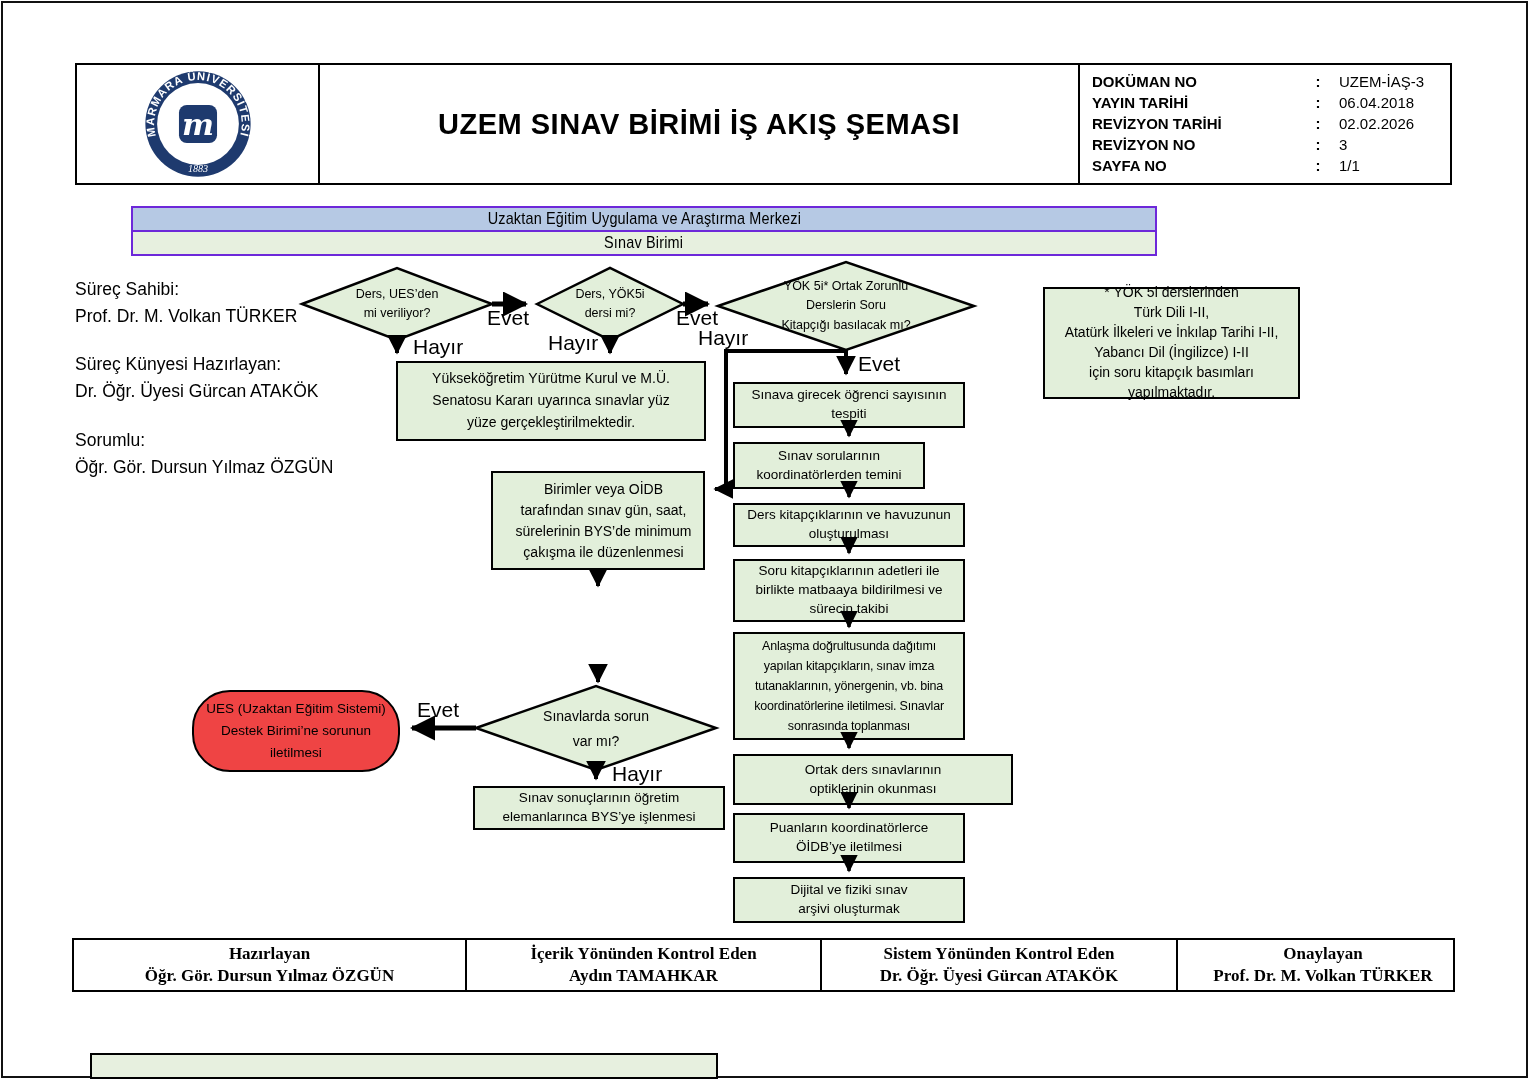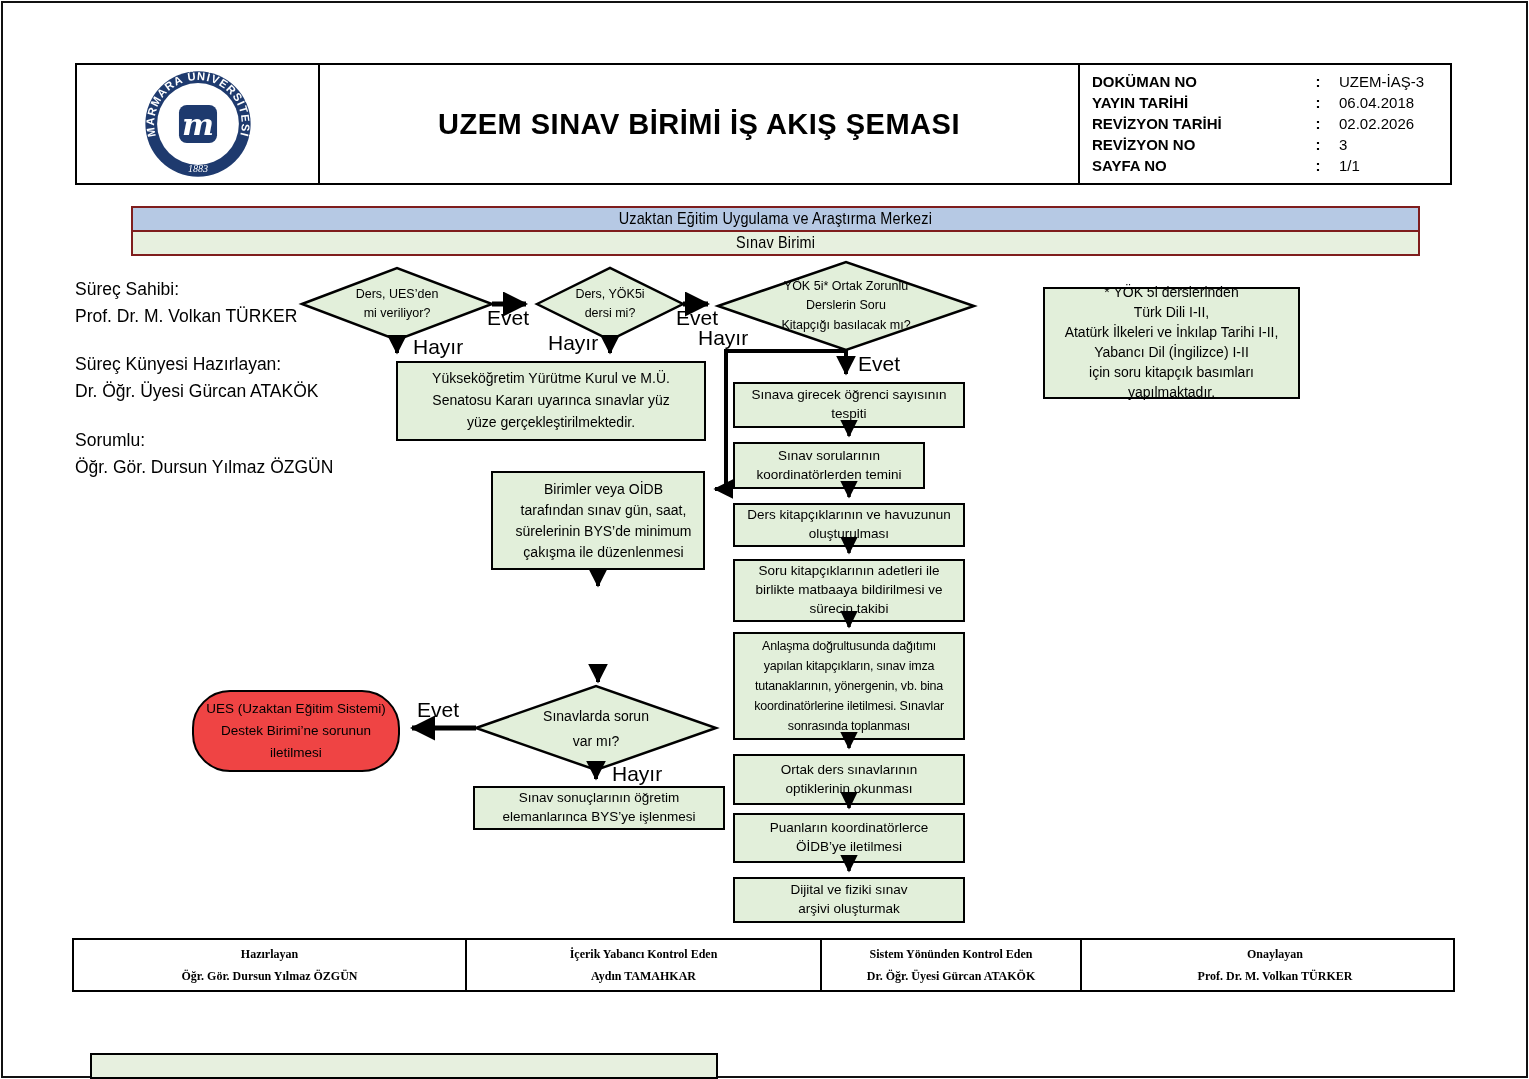--- a/index.html
+++ b/index.html
@@ -13,21 +13,21 @@
   .hdr-logo-cell{width:243px;border-right:2.5px solid #000;display:flex;align-items:center;justify-content:center;box-sizing:border-box;}
   .hdr-title-cell{flex:1;display:flex;align-items:center;justify-content:center;border-right:2.5px solid #000;box-sizing:border-box;}
   .hdr-title{font-size:29px;font-weight:700;letter-spacing:.5px;}
   .hdr-info-cell{width:370px;box-sizing:border-box;display:flex;flex-direction:column;justify-content:space-around;padding:7px 0 7px 12px;}
   .info-row{display:flex;align-items:center;font-size:15px;line-height:20px;}
   .info-label{width:205px;font-weight:700;}
   .info-colon{width:42px;text-align:center;font-weight:700;}
   .info-value{flex:1;}
 
   
-  .banner{position:absolute;left:131px;width:1289px;height:26px;border:2px solid #7f1d1d;box-sizing:border-box;
+  .banner{position:absolute;left:131px;width:1026px;height:26px;border:2px solid #6d28d9;box-sizing:border-box;
           display:flex;align-items:center;justify-content:center;}
   .banner-blue{top:206px;background:#b6c9e4;}
   .banner-green{top:230px;background:#e7f0df;}
   .banner-txt{display:inline-block;transform:scaleX(.85);font-size:17px;letter-spacing:.2px;}
 
   
   .lp{position:absolute;left:75px;font-size:17.5px;line-height:27px;}
   .lp-1{top:276px;} .lp-2{top:351px;} .lp-3{top:427px;}
 
   
@@ -44,23 +44,23 @@
   .dlabel{position:absolute;z-index:3;display:flex;align-items:center;justify-content:center;text-align:center;
           white-space:pre-line;font-size:12.5px;line-height:1.5;}
   .d3l{font-size:12.5px;line-height:1.55;}
   .d4l{font-size:14px;line-height:1.8;}
   .elabel{position:absolute;z-index:3;font-size:21px;}
 
   
   .ftr{position:absolute;left:72px;top:938px;width:1383px;height:54px;border:2.5px solid #000;box-sizing:border-box;
        display:flex;background:#fff;font-family:"Liberation Serif",serif;}
   .ftr-cell{border-right:2px solid #000;box-sizing:border-box;text-align:center;padding-top:3px;
-            font-weight:700;font-size:12px;line-height:22px;}
+            font-weight:700;font-size:17px;line-height:22px;}
   .ftr-cell:last-child{border-right:none;}
-  .fc1{width:393px;} .fc2{width:355px;} .fc3{width:260px;} .fc4{flex:1;margin-left:15px;}
+  .fc1{width:393px;} .fc2{width:355px;} .fc3{width:356px;} .fc4{flex:1;margin-left:15px;}
 
   .bottom-bar{position:absolute;left:90px;top:1053px;width:628px;height:26px;background:#e7f0df;
               border:2px solid #000;box-sizing:border-box;}
 </style>
 </head>
 <body>
 
 <div class="page">
   <div class="page-frame"></div>
 
@@ -154,21 +154,21 @@
   <div class="box" style="left:733px;top:503px;width:232px;height:44px;">Ders kitapçıklarının ve havuzunun
 oluşturulması</div>
   <div class="box" style="left:733px;top:559px;width:232px;height:63px;">Soru kitapçıklarının adetleri ile
 birlikte matbaaya bildirilmesi ve
 sürecin takibi</div>
   <div class="box tight" style="left:733px;top:632px;width:232px;height:108px;">Anlaşma doğrultusunda dağıtımı
 yapılan kitapçıkların, sınav imza
 tutanaklarının, yönergenin, vb. bina
 koordinatörlerine iletilmesi. Sınavlar
 sonrasında toplanması</div>
-  <div class="box" style="left:733px;top:754px;width:232px;height:51px;">Ortak ders sınavlarının
+  <div class="box" style="left:733px;top:754px;width:280px;height:51px;">Ortak ders sınavlarının
 optiklerinin okunması</div>
   <div class="box" style="left:733px;top:813px;width:232px;height:50px;">Puanların koordinatörlerce
 ÖİDB’ye iletilmesi</div>
   <div class="box" style="left:733px;top:877px;width:232px;height:46px;">Dijital ve fiziki sınav
 arşivi oluşturmak</div>
 
   <svg class="flow-svg" width="1529" height="1079" viewBox="0 0 1529 1079">
     <defs>
       <marker id="arr" markerWidth="6" markerHeight="6" refX="4.6" refY="2.5" orient="auto" markerUnits="strokeWidth">
         <path d="M0,0 L5,2.5 L0,5 z" fill="#000"></path>
@@ -218,21 +218,21 @@
   <span class="elabel" style="left:548px;top:331px;">Hayır</span>
   <span class="elabel" style="left:698px;top:326px;">Hayır</span>
   <span class="elabel" style="left:612px;top:762px;">Hayır</span>
 
   <div class="ftr">
     <div class="ftr-cell fc1">
       <div>Hazırlayan</div>
       <div>Öğr. Gör. Dursun Yılmaz ÖZGÜN</div>
     </div>
     <div class="ftr-cell fc2">
-      <div>İçerik Yabancı Kontrol Eden</div>
+      <div>İçerik Yönünden Kontrol Eden</div>
       <div>Aydın TAMAHKAR</div>
     </div>
     <div class="ftr-cell fc3">
       <div>Sistem Yönünden Kontrol Eden</div>
       <div>Dr. Öğr. Üyesi Gürcan ATAKÖK</div>
     </div>
     <div class="ftr-cell fc4">
       <div>Onaylayan</div>
       <div>Prof. Dr. M. Volkan TÜRKER</div>
     </div>

